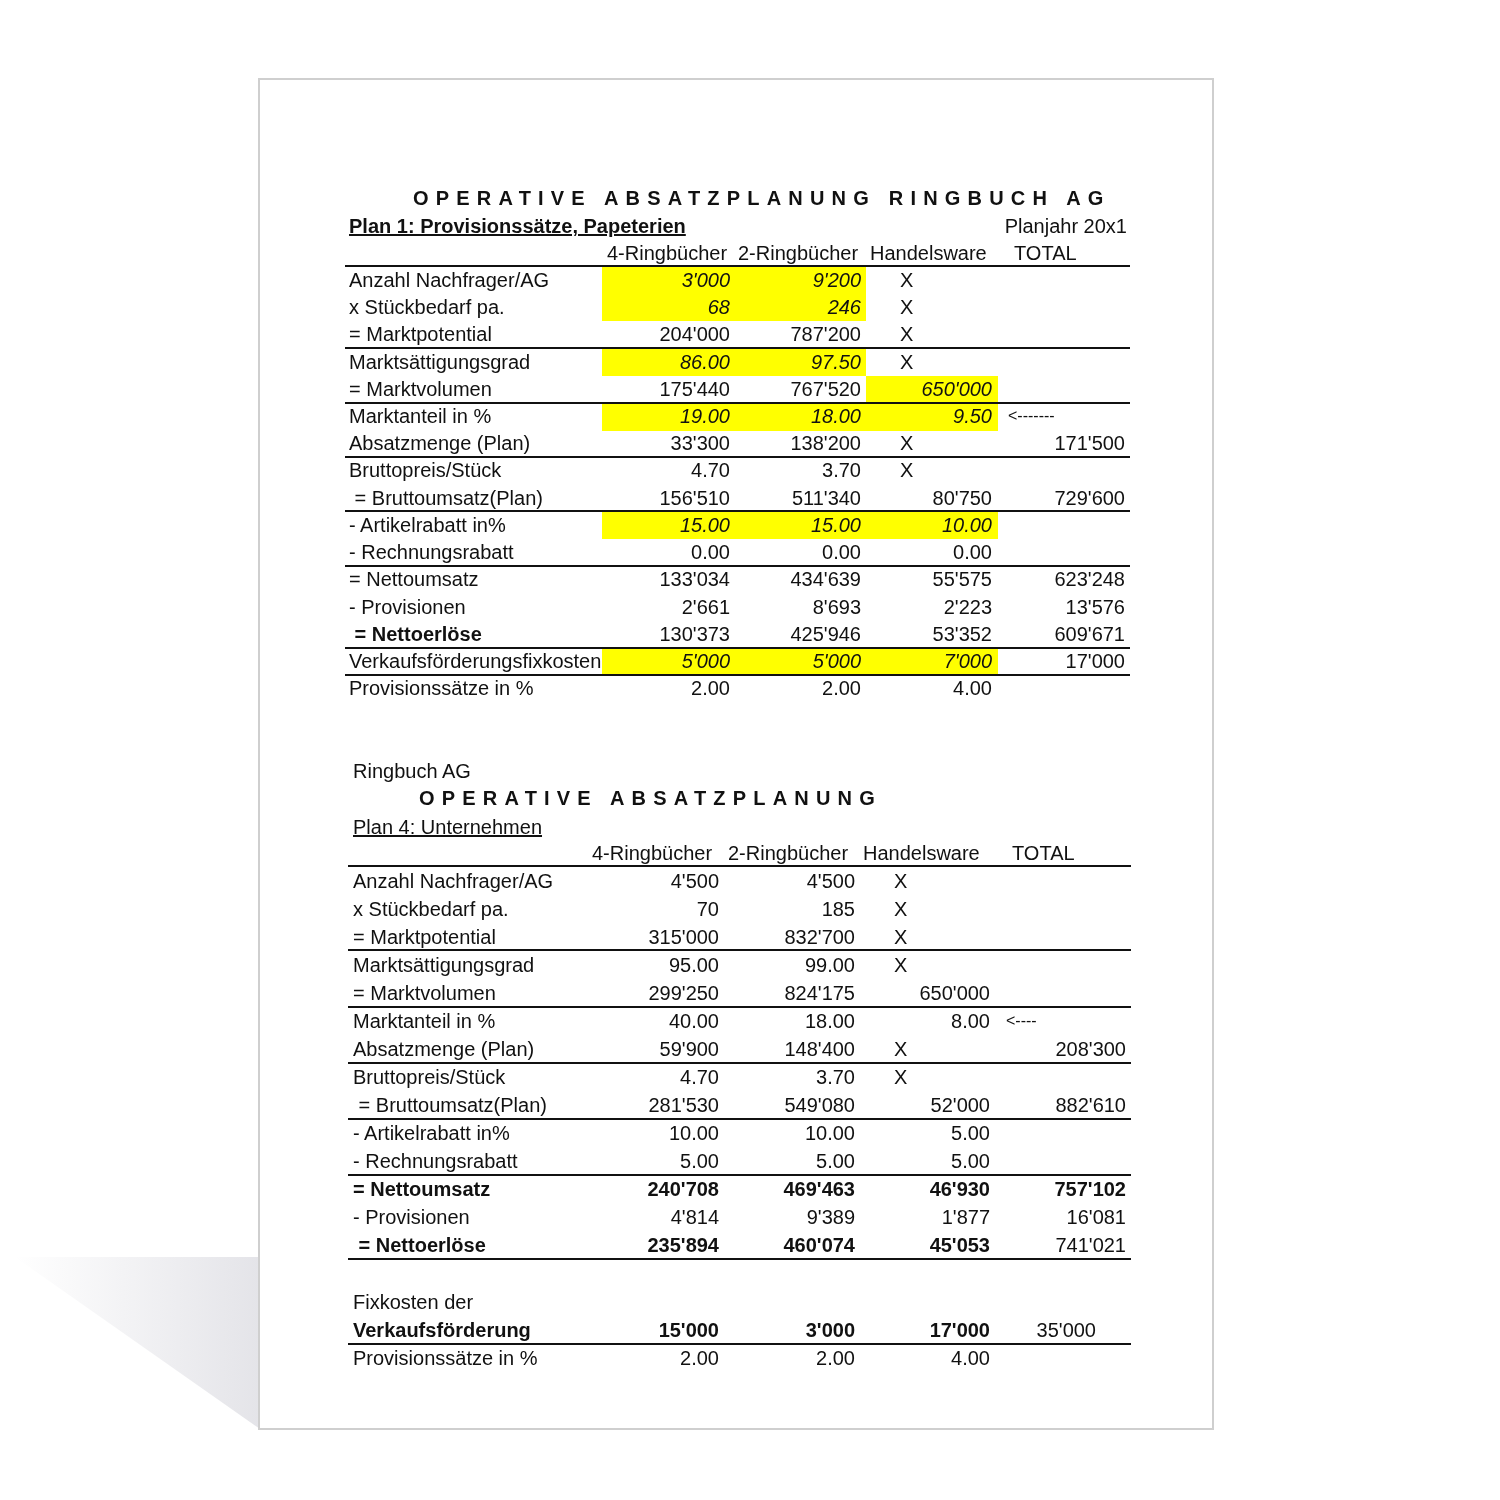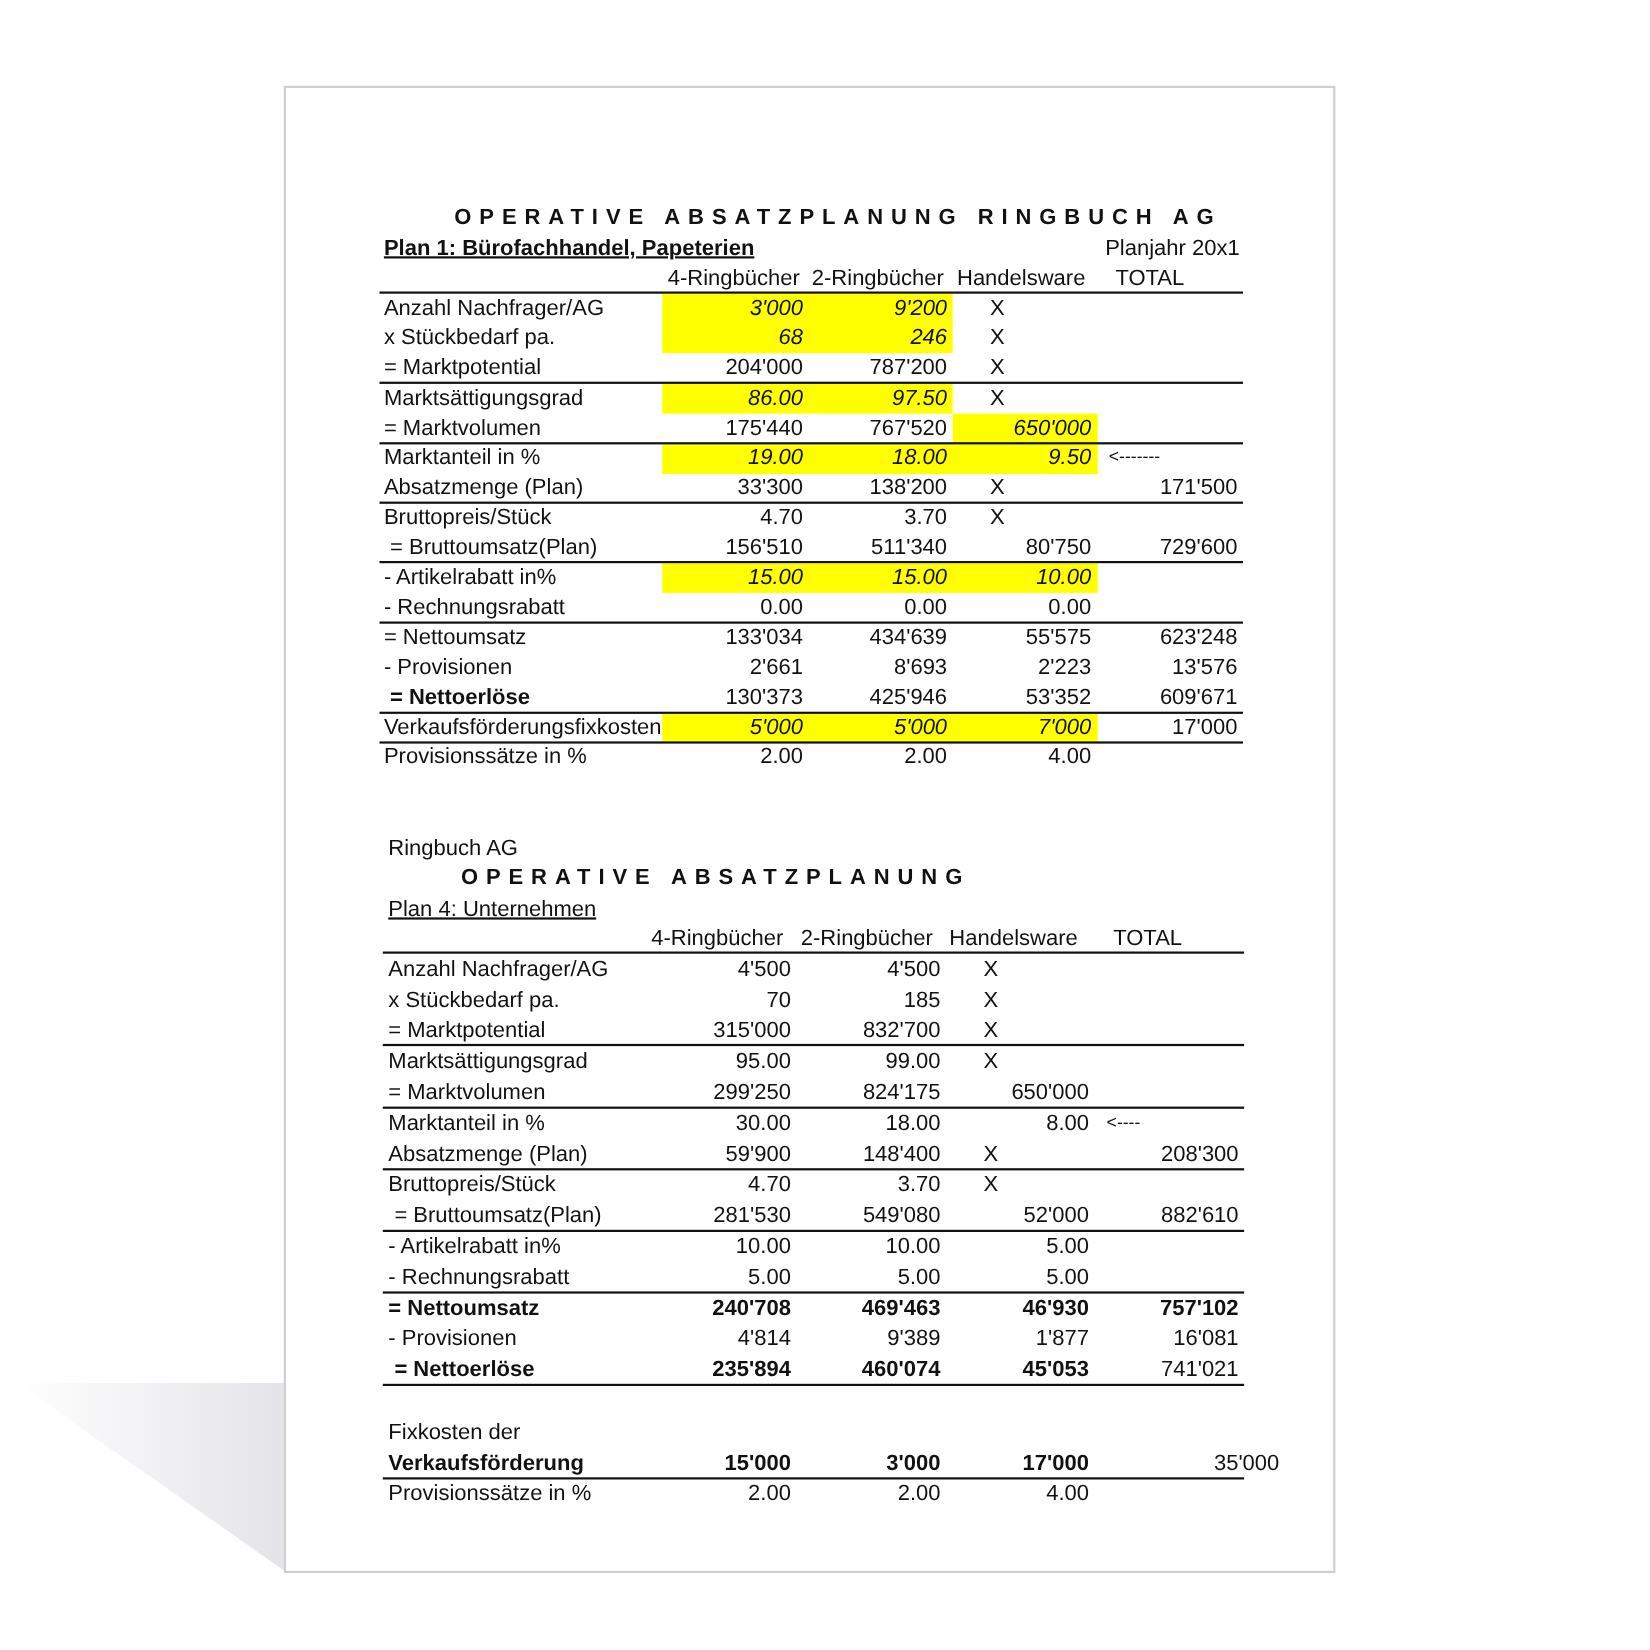--- a/index.html
+++ b/index.html
@@ -22,21 +22,21 @@
   .row .t { top:0; }
 </style>
 </head>
 <body>
 
 <div class="shadow"></div>
 <div class="page"></div>
 
 <div>
   <div class="t title" style="left:413px; top:186px;">OPERATIVE ABSATZPLANUNG RINGBUCH AG</div>
-  <div class="t u b" style="left:349px; top:214px;">Plan 1:  Bürofachhandel, Papeterien</div>
+  <div class="t u b" style="left:349px; top:214px;">Plan 1:  Provisionssätze, Papeterien</div>
   <div class="t r" style="left:980px; width:147px; top:214px;">Planjahr 20x1</div>
 
   <div class="t" style="left:607px; top:241px;">4-Ringbücher</div>
   <div class="t" style="left:738px; top:241px;">2-Ringbücher</div>
   <div class="t" style="left:870px; top:241px;">Handelsware</div>
   <div class="t" style="left:1014px; top:241px;">TOTAL</div>
 
   <div class="yl" style="left:602px; top:267px; width:264px; height:54px;"></div>
   <div class="yl" style="left:602px; top:349px; width:264px; height:27px;"></div>
   <div class="yl" style="left:866px; top:376px; width:132px; height:27px;"></div>
@@ -202,21 +202,21 @@
     <div class="t" style="left:894px;">X</div>
   </div>
   <div class="row" style="top:981px;">
     <div class="t" style="left:353px;">= Marktvolumen</div>
     <div class="t r" style="left:589px; width:130px;">299'250</div>
     <div class="t r" style="left:725px; width:130px;">824'175</div>
     <div class="t r" style="left:860px; width:130px;">650'000</div>
   </div>
   <div class="row" style="top:1009px;">
     <div class="t" style="left:353px;">Marktanteil in %</div>
-    <div class="t r" style="left:589px; width:130px;">30.00</div>
+    <div class="t r" style="left:589px; width:130px;">40.00</div>
     <div class="t r" style="left:725px; width:130px;">18.00</div>
     <div class="t r" style="left:860px; width:130px;">8.00</div>
     <div class="t" style="left:1006px; font-size:16px;">&lt;----</div>
   </div>
   <div class="row" style="top:1037px;">
     <div class="t" style="left:353px;">Absatzmenge (Plan)</div>
     <div class="t r" style="left:589px; width:130px;">59'900</div>
     <div class="t r" style="left:725px; width:130px;">148'400</div>
     <div class="t" style="left:894px;">X</div>
     <div class="t r" style="left:996px; width:130px;">208'300</div>
@@ -267,21 +267,21 @@
     <div class="t r b" style="left:860px; width:130px;">45'053</div>
     <div class="t r" style="left:996px; width:130px;">741'021</div>
   </div>
 
   <div class="t" style="left:353px; top:1290px;">Fixkosten der</div>
   <div class="row" style="top:1318px;">
     <div class="t b" style="left:353px;">Verkaufsförderung</div>
     <div class="t r b" style="left:589px; width:130px;">15'000</div>
     <div class="t r b" style="left:725px; width:130px;">3'000</div>
     <div class="t r b" style="left:860px; width:130px;">17'000</div>
-    <div class="t r" style="left:1033px; width:130px;">35'000</div>
+    <div class="t r" style="left:966px; width:130px;">35'000</div>
   </div>
   <div class="row" style="top:1346px;">
     <div class="t" style="left:353px;">Provisionssätze in %</div>
     <div class="t r" style="left:589px; width:130px;">2.00</div>
     <div class="t r" style="left:725px; width:130px;">2.00</div>
     <div class="t r" style="left:860px; width:130px;">4.00</div>
   </div>
 </div>
 
 </body></html>

